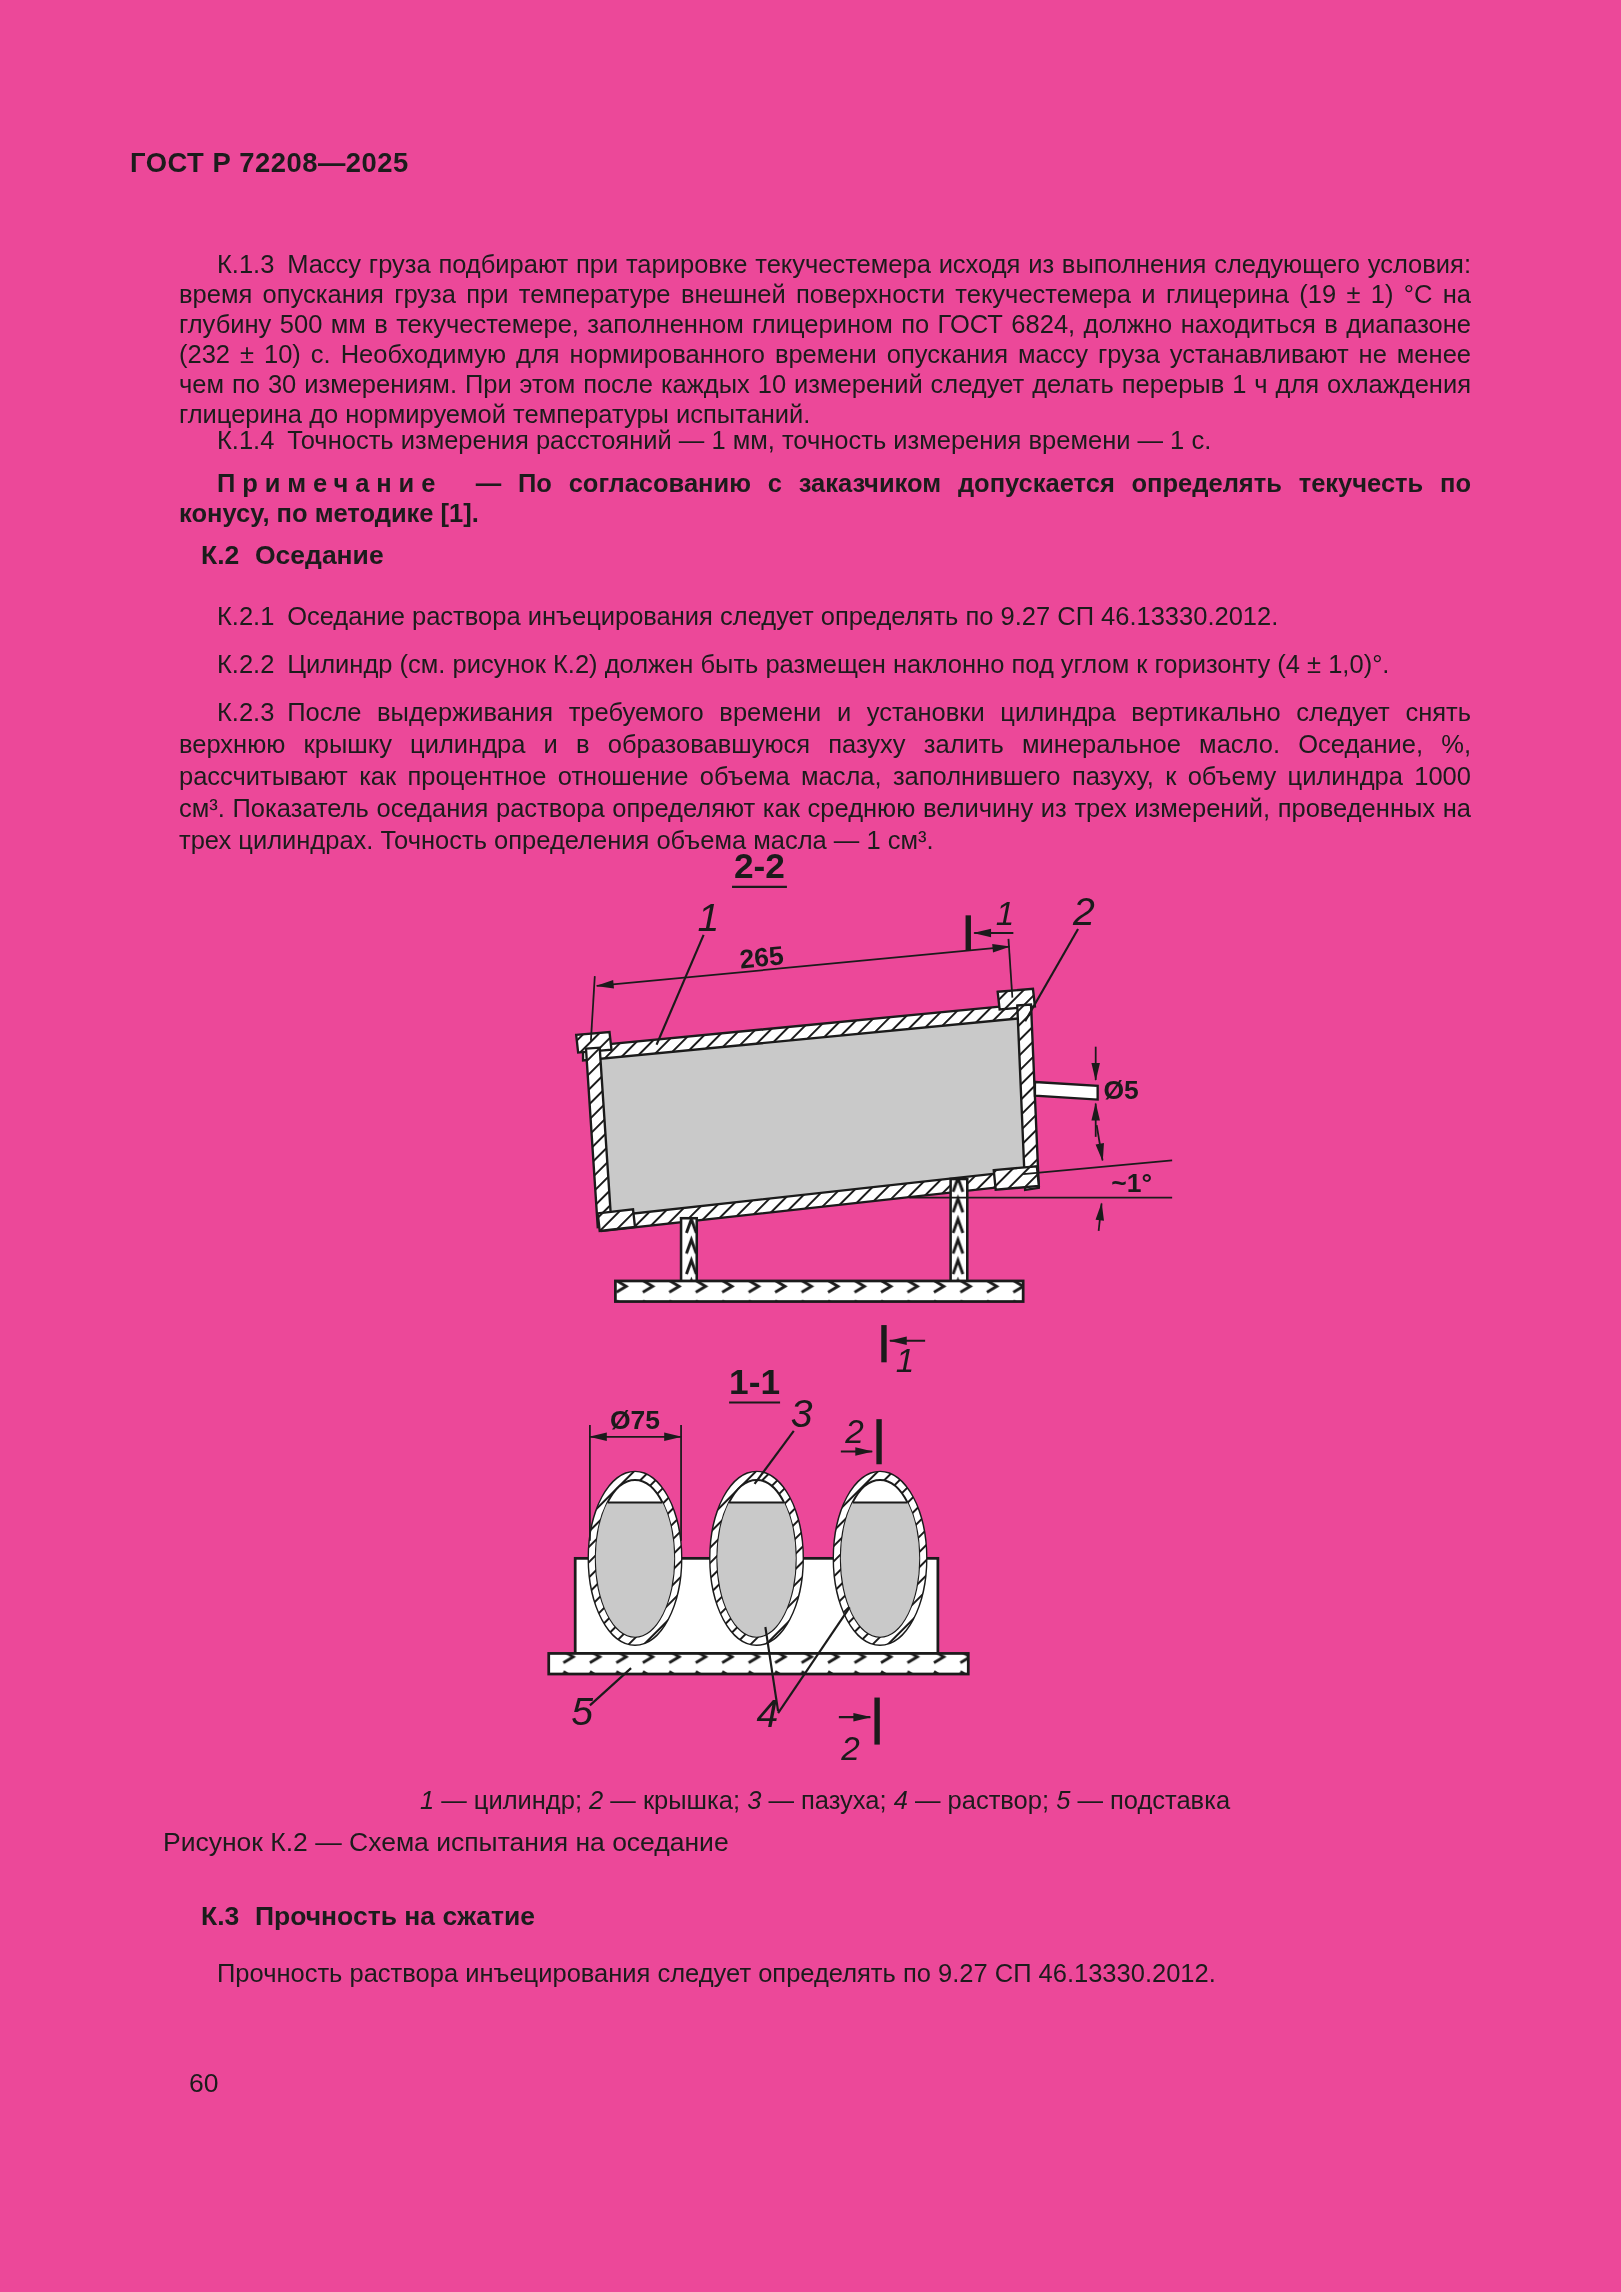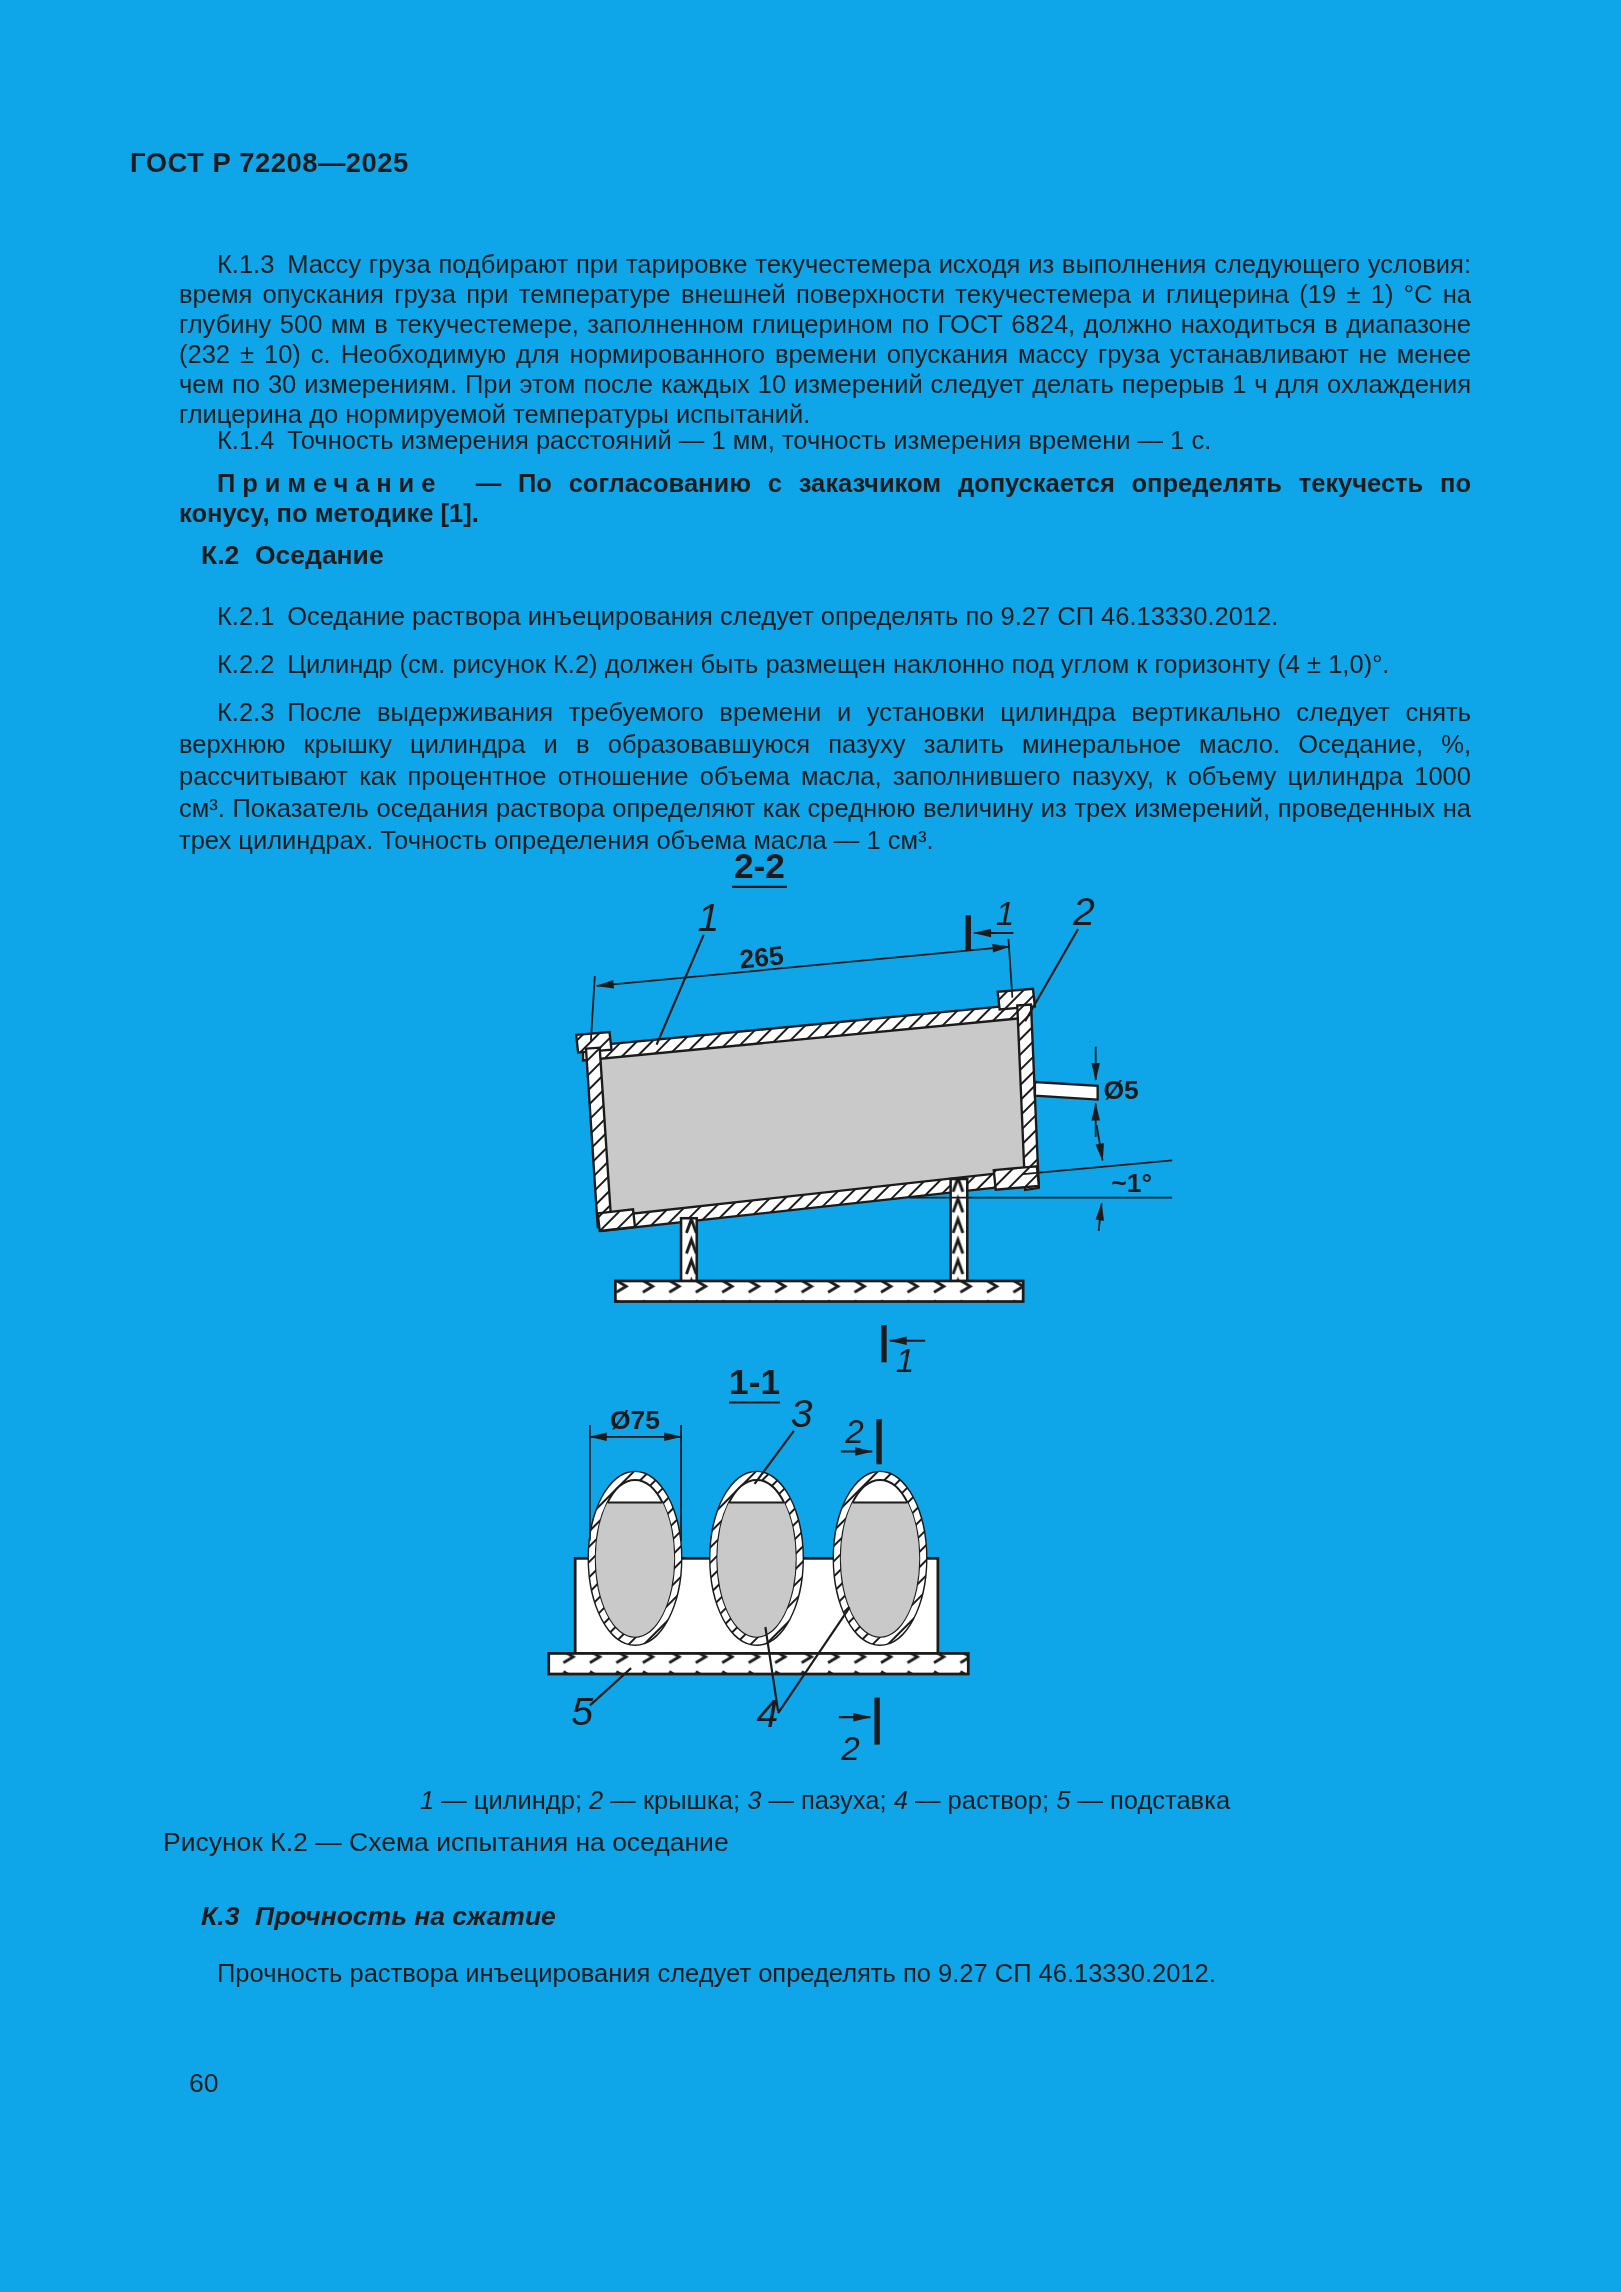--- a/index.html
+++ b/index.html
@@ -1,16 +1,16 @@
 <!DOCTYPE html>
 <html lang="ru"><head>
 <meta charset="utf-8">
 <style>
   html,body{margin:0;padding:0;background:#ffffff;}
-  .page{position:relative;width:1621px;height:2293px;background:#0ea5e9;
+  .page{position:relative;width:1621px;height:2293px;background:#ec4899;
         font-family:"Liberation Sans",sans-serif;color:#1c1c1c;overflow:hidden;}
   .abs{position:absolute;}
   .doc-header{left:130px;top:147px;font-size:27.4px;font-weight:bold;letter-spacing:0.5px;}
   .textblock{left:163px;width:1324px;font-size:25.5px;line-height:30px;text-align:justify;}
   .textblock p{margin:16px;text-indent:38px;}
   .k2block{line-height:32px;}
   .note-label{letter-spacing:6.9px;}
   .h-num{margin-right:15.7px;}
   .heading{left:163px;width:1324px;font-size:26.5px;font-weight:bold;padding-left:38px;box-sizing:border-box;}
   .legend{left:163px;width:1324px;top:1786px;text-align:center;font-size:25.5px;}
@@ -205,21 +205,21 @@
       <text class="callout" x="783" y="1762" text-anchor="middle">4</text>
       <line class="lead" x1="602" y1="1740" x2="644" y2="1702"></line>
       <text class="callout" x="594" y="1760" text-anchor="middle">5</text>
     </g>
   </svg>
   </figure>
 
   <div class="abs legend"><i>1</i> — цилиндр; <i>2</i> — крышка; <i>3</i> — пазуха; <i>4</i> — раствор; <i>5</i> — подставка</div>
   <div class="abs caption">Рисунок К.2 — Схема испытания на оседание</div>
 
-  <div class="abs heading" style="top:1901px;font-style:italic;">
+  <div class="abs heading" style="top:1901px;">
     <span class="h-num">К.3</span><span>Прочность на сжатие</span>
   </div>
 
   <div class="abs textblock" style="top:1942px;">
     <p>Прочность раствора инъецирования следует определять по 9.27 СП 46.13330.2012.</p>
   </div>
 
   <div class="abs pagenum">60</div>
 
 </div>

